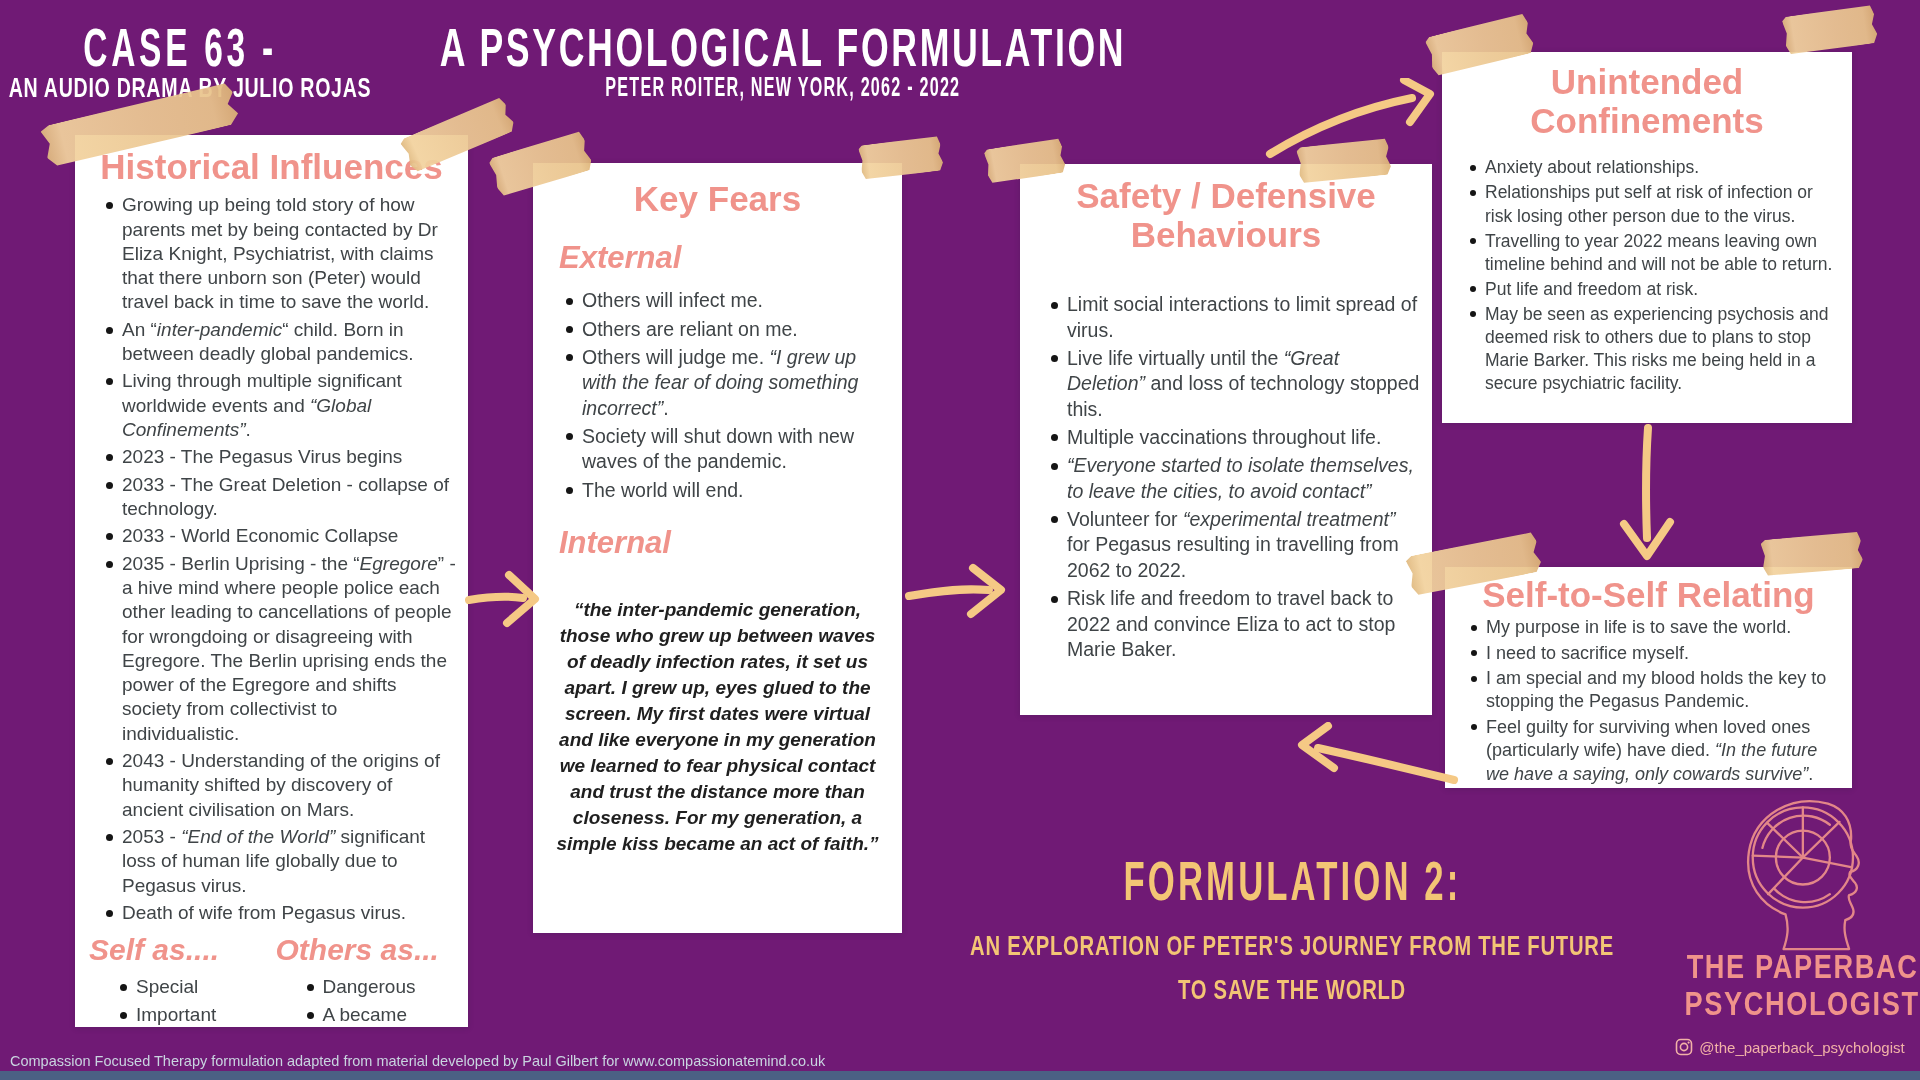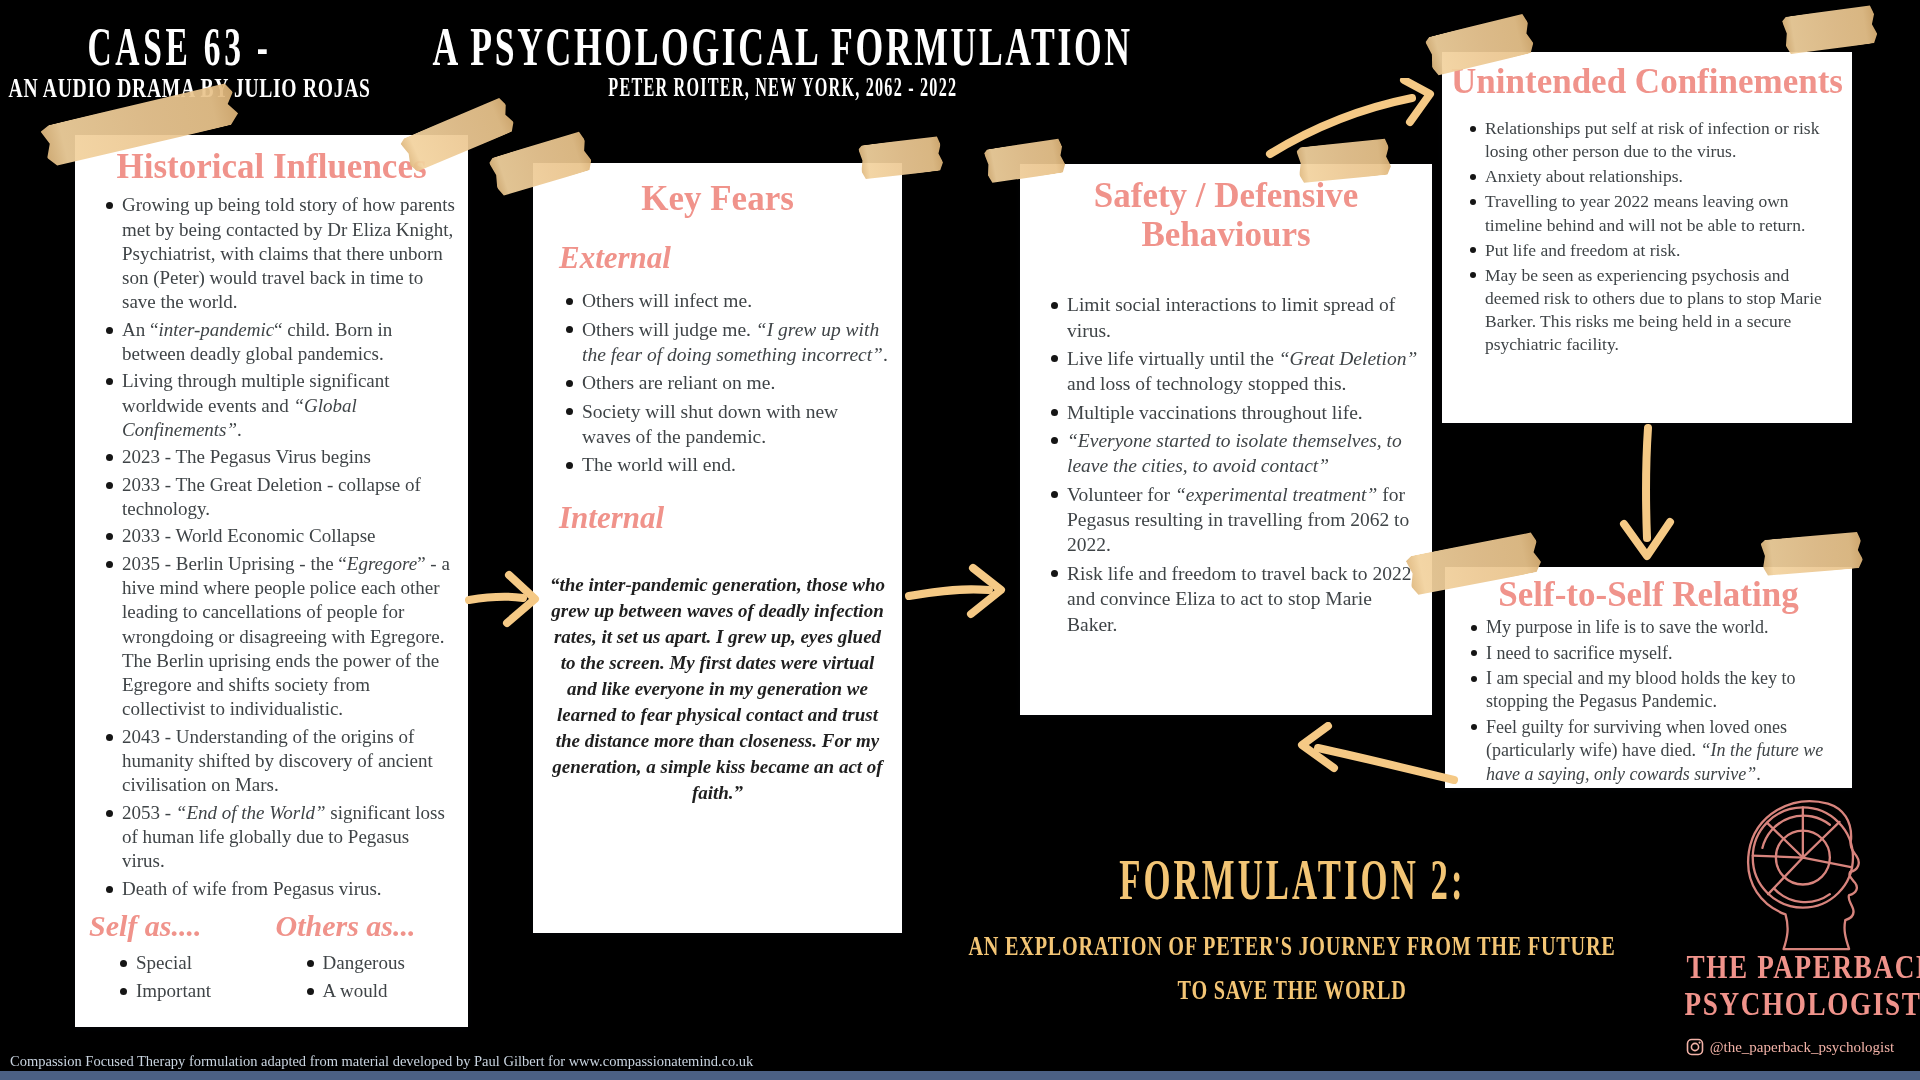--- a/index.html
+++ b/index.html
@@ -1,17 +1,17 @@
 <!DOCTYPE html>
 <html><head>
 <meta charset="utf-8">
 <style>
   html,body{margin:0;padding:0;background:#6a7e9d;overflow:hidden}
-  #canvas{position:relative;width:1920px;height:1080px;background:#000000;
-          font-family:Liberation Serif, serif}
+  #canvas{position:relative;width:1920px;height:1080px;background:#701a75;
+          font-family:Liberation Sans, sans-serif}
   .card{position:absolute;background:#ffffff;box-shadow:0 1px 6px rgba(20,30,50,.18);overflow:hidden}
   .ctitle{color:#f0938b;font-weight:bold;text-align:center;line-height:1.12;font-size:35px}
   .blt{list-style:none;margin:0;padding:0;color:#3f4447}
   .blt li{position:relative;padding-left:23px;margin-bottom:3px}
   .blt li::before{content:"";position:absolute;left:7px;top:.48em;width:7px;height:7px;border-radius:50%;background:#151515}
   .blt.small li{padding-left:19px;margin-bottom:2px}
   .blt.small li::before{width:6px;height:6px;left:4px}
   .slabel{font-style:italic;color:#f0938b;font-weight:bold}
   .cond{display:inline-block;white-space:nowrap;font-weight:bold;transform-origin:center top}
   .white{color:#ffffff}
@@ -88,33 +88,33 @@
         <span class="slabel">Self as....</span>
         <ul class="blt">
             <li>Special</li>
             <li>Important</li>
           </ul>
       </div>
       <div class="soCol">
         <span class="slabel">Others as...</span>
         <ul class="blt">
             <li>Dangerous</li>
-            <li>A would</li>
+            <li>A became</li>
           </ul>
       </div>
     </div>
   </div>
 
   <div class="card" id="card-keyfears">
     <div class="ctitle">Key Fears</div>
     <span class="slabel">External</span>
     <ul class="blt">
         <li>Others will infect me.</li>
+        <li>Others are reliant on me.</li>
         <li>Others will judge me. <i>“I grew up with the fear of doing something incorrect”</i>.</li>
-        <li>Others are reliant on me.</li>
         <li>Society will shut down with new waves of the pandemic.</li>
         <li>The world will end.</li>
       </ul>
     <span class="slabel int">Internal</span>
     <div class="quote">“the inter-pandemic generation, those who grew up between waves of deadly infection rates, it set us apart. I grew up, eyes glued to the screen. My first dates were virtual and like everyone in my generation we learned to fear physical contact and trust the distance more than closeness. For my generation, a simple kiss became an act of faith.”</div>
   </div>
 
   <div class="card" id="card-safety">
     <div class="ctitle">Safety / Defensive Behaviours</div>
     <ul class="blt">
@@ -123,22 +123,22 @@
         <li>Multiple vaccinations throughout life.</li>
         <li><i>“Everyone started to isolate themselves, to leave the cities, to avoid contact”</i></li>
         <li>Volunteer for <i>“experimental treatment”</i> for Pegasus resulting in travelling from 2062 to 2022.</li>
         <li>Risk life and freedom to travel back to 2022 and convince Eliza to act to stop Marie Baker.</li>
       </ul>
   </div>
 
   <div class="card" id="card-unintended">
     <div class="ctitle">Unintended Confinements</div>
     <ul class="blt small">
+        <li>Anxiety about relationships.</li>
         <li>Relationships put self at risk of infection or risk losing other person due to the virus.</li>
-        <li>Anxiety about relationships.</li>
         <li>Travelling to year 2022 means leaving own timeline behind and will not be able to return.</li>
         <li>Put life and freedom at risk.</li>
         <li>May be seen as experiencing psychosis and deemed risk to others due to plans to stop Marie Barker. This risks me being held in a secure psychiatric facility.</li>
       </ul>
   </div>
 
   <div class="card" id="card-self">
     <div class="ctitle">Self-to-Self Relating</div>
     <ul class="blt small">
         <li>My purpose in life is to save the world.</li>

